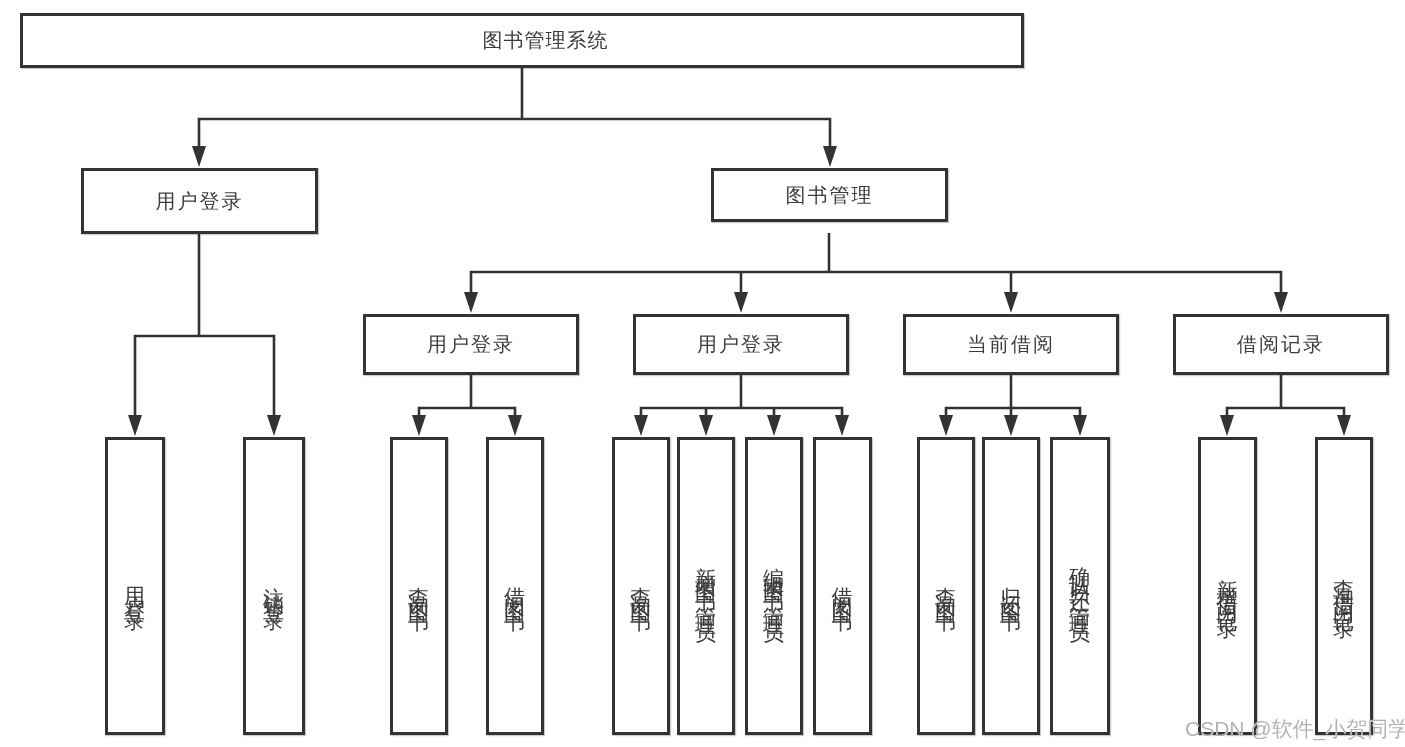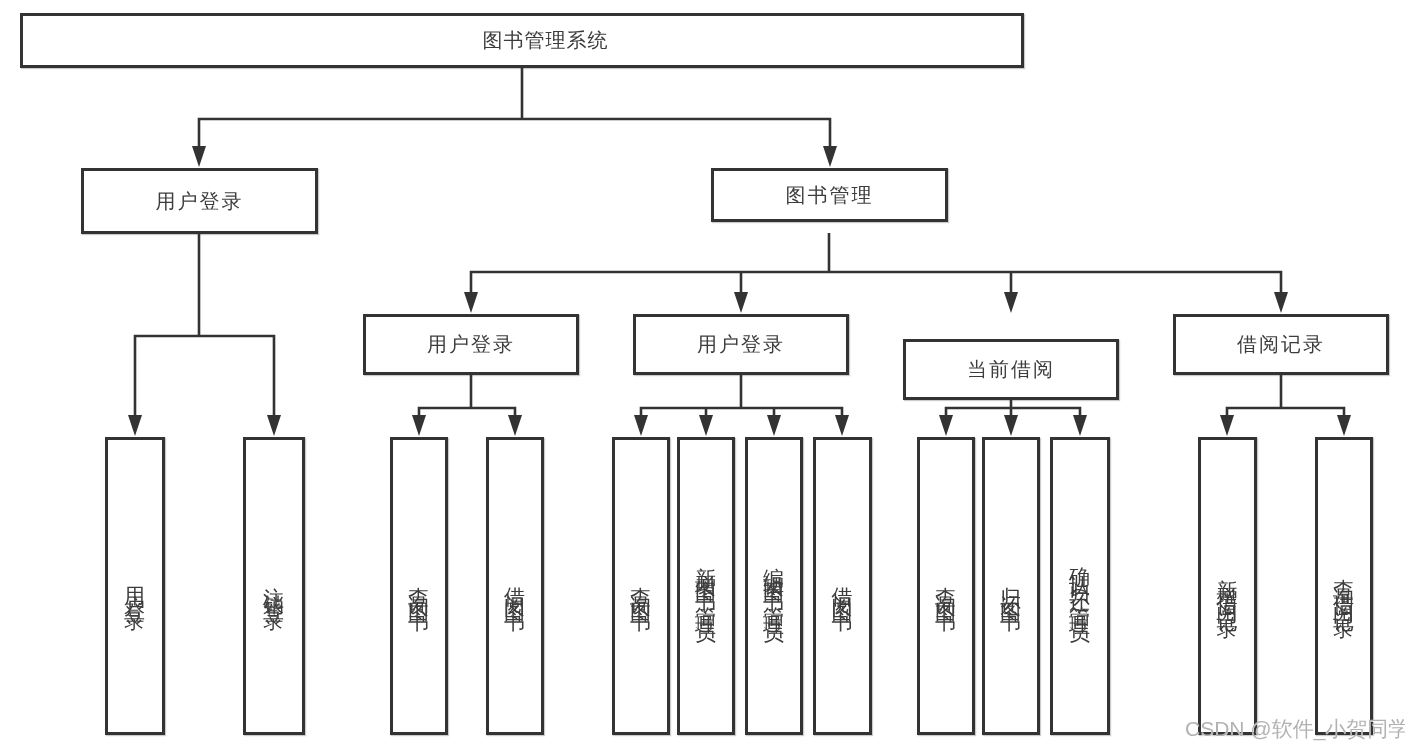--- a/index.html
+++ b/index.html
@@ -105,21 +105,21 @@
   <div class="box" style="left:711px; top:168px; width:237px; height:54px;">
     <span class="hlabel">图书管理</span>
   </div>
 
   <div class="box" style="left:363px; top:314px; width:216px; height:61px;">
     <span class="hlabel">用户登录</span>
   </div>
   <div class="box" style="left:633px; top:314px; width:216px; height:61px;">
     <span class="hlabel">用户登录</span>
   </div>
-  <div class="box" style="left:903px; top:314px; width:216px; height:61px;margin-top:25px;">
+  <div class="box" style="left:903px; top:314px; width:216px; height:61px;">
     <span class="hlabel">当前借阅</span>
   </div>
   <div class="box" style="left:1173px; top:314px; width:216px; height:61px;">
     <span class="hlabel">借阅记录</span>
   </div>
 
   <div class="box leaf" style="left:105px; top:437px; width:60px; height:298px;">
     <span class="vlabel">用户登录</span>
   </div>
   <div class="box leaf" style="left:243px; top:437px; width:62px; height:298px;">

